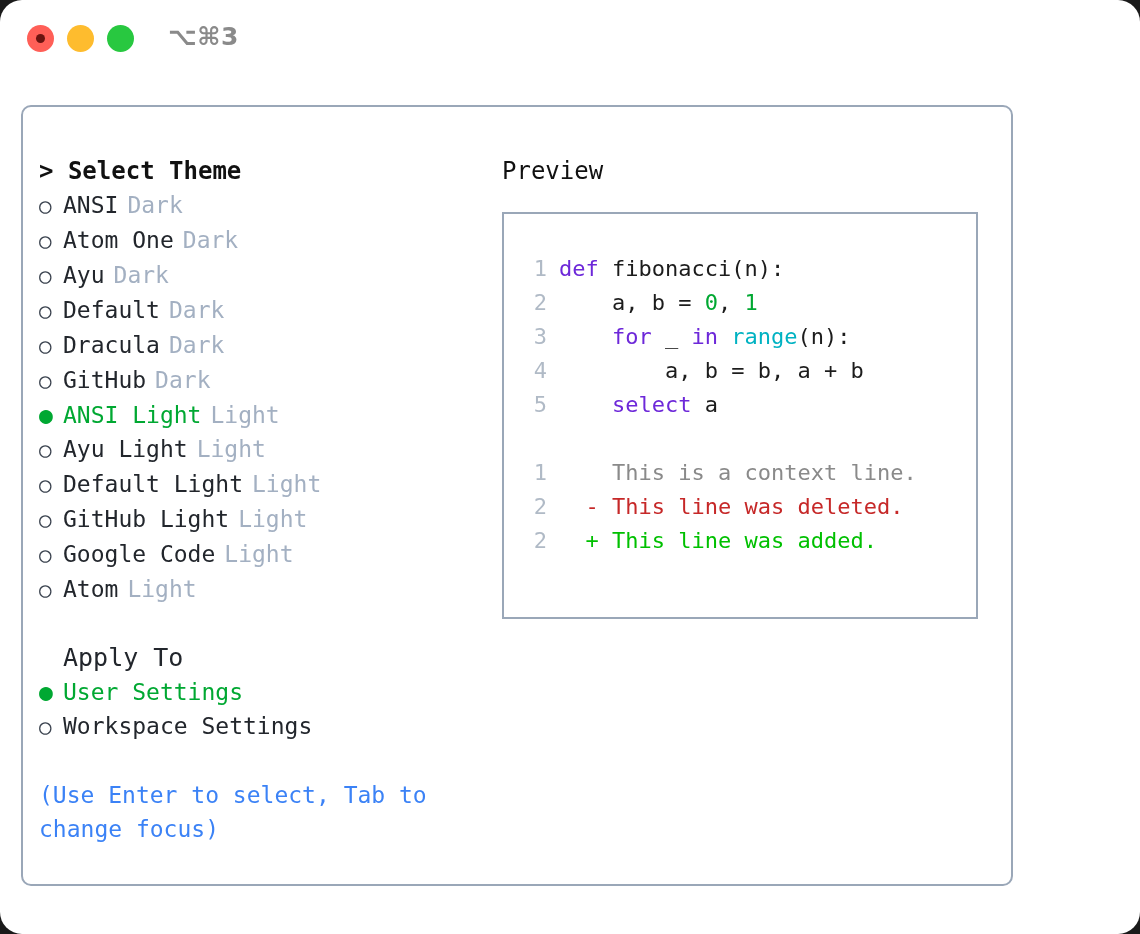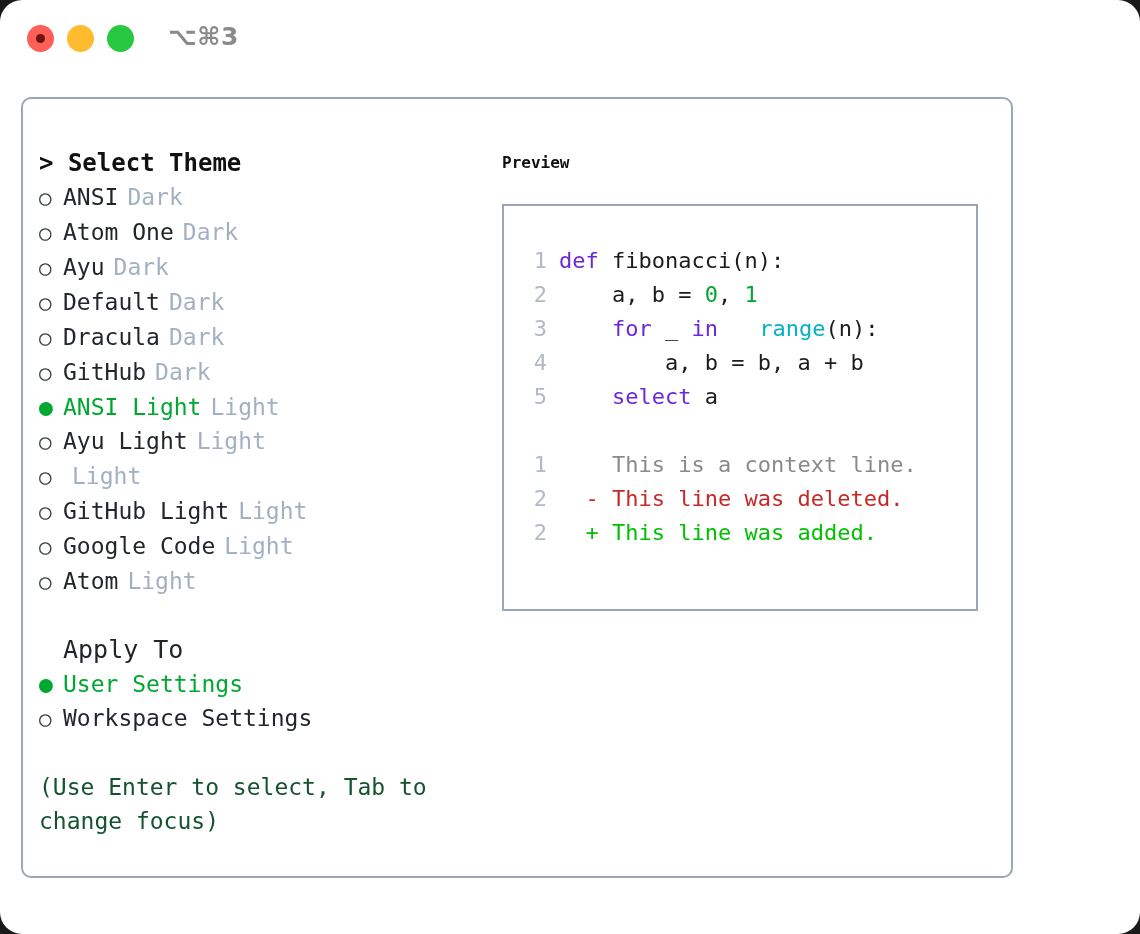--- a/index.html
+++ b/index.html
@@ -66,21 +66,21 @@
     font-weight: bold;
     color: #8a8a8a;
     letter-spacing: 0.5px;
     font-family: "DejaVu Sans", "Liberation Sans", sans-serif;
   }
 
   
   .panel {
     position: absolute;
     left: 21px;
-    top: 97px;
+    top: 105px;
     width: 992px;
     height: 781px;
     border: 2px solid #9aa7b8;
     border-radius: 10px;
     box-sizing: border-box;
   }
 
   
   .left-col {
     position: absolute;
@@ -126,37 +126,36 @@
     font-size: 25px;
     color: #22262c;
     line-height: 34px;
     padding-left: 24px;
     white-space: pre;
   }
   .hint {
     margin-top: 34px;
     font-size: 23px;
     line-height: 34px;
-    color: #14532d;
+    color: #3b82f6;
     width: 400px;
   }
 
   
   .right-col {
     position: absolute;
     left: 479px;
     top: 47px;
     width: 490px;
   }
   .preview-title {
-    font-size: 16px;
+    font-size: 24px;
     color: #111111;
     line-height: 34px;
     white-space: pre;
-    font-weight: bold;
   }
   .preview-box {
     margin-top: 24px;
     width: 476px;
     height: 407px;
     border: 2px solid #9aa7b8;
     box-sizing: border-box;
     padding: 38px 0 0 0;
   }
   .code-line {
@@ -169,21 +168,21 @@
   .lineno {
     display: inline-block;
     width: 26px;
     flex: 0 0 26px;
     text-align: right;
     color: #b0bac6;
     margin-right: 12px;
   }
   .code-body { color: #1c1c1c; }
   .kw   { color: #6d28d9; }
-  .fn   { color: #00b2c2; margin-left: 28px; }
+  .fn   { color: #00b2c2; }
   .num  { color: #00a832; }
   .diff-gap { height: 34px; }
   .d-ctx { color: #8a8a8a; }
   .d-del { color: #c62828; }
   .d-add { color: #00c000; }
 </style>
 </head>
 <body>
 
 <div class="page">
@@ -205,21 +204,21 @@
 
       <div id="theme-list">
           <div class="opt-row"><span class="bullet">○</span><span class="opt-label">ANSI</span><span class="opt-suffix">Dark</span></div>
           <div class="opt-row"><span class="bullet">○</span><span class="opt-label">Atom One</span><span class="opt-suffix">Dark</span></div>
           <div class="opt-row"><span class="bullet">○</span><span class="opt-label">Ayu</span><span class="opt-suffix">Dark</span></div>
           <div class="opt-row"><span class="bullet">○</span><span class="opt-label">Default</span><span class="opt-suffix">Dark</span></div>
           <div class="opt-row"><span class="bullet">○</span><span class="opt-label">Dracula</span><span class="opt-suffix">Dark</span></div>
           <div class="opt-row"><span class="bullet">○</span><span class="opt-label">GitHub</span><span class="opt-suffix">Dark</span></div>
           <div class="opt-row selected"><span class="bullet sel">●</span><span class="opt-label">ANSI Light</span><span class="opt-suffix">Light</span></div>
           <div class="opt-row"><span class="bullet">○</span><span class="opt-label">Ayu Light</span><span class="opt-suffix">Light</span></div>
-          <div class="opt-row"><span class="bullet">○</span><span class="opt-suffix">Light</span></div>
+          <div class="opt-row"><span class="bullet">○</span><span class="opt-label">Default Light</span><span class="opt-suffix">Light</span></div>
           <div class="opt-row"><span class="bullet">○</span><span class="opt-label">GitHub Light</span><span class="opt-suffix">Light</span></div>
           <div class="opt-row"><span class="bullet">○</span><span class="opt-label">Google Code</span><span class="opt-suffix">Light</span></div>
           <div class="opt-row"><span class="bullet">○</span><span class="opt-label">Atom</span><span class="opt-suffix">Light</span></div>
         </div>
 
       <div class="section-gap"></div>
 
       <div class="apply-heading">Apply To</div>
 
       <div id="apply-list">

